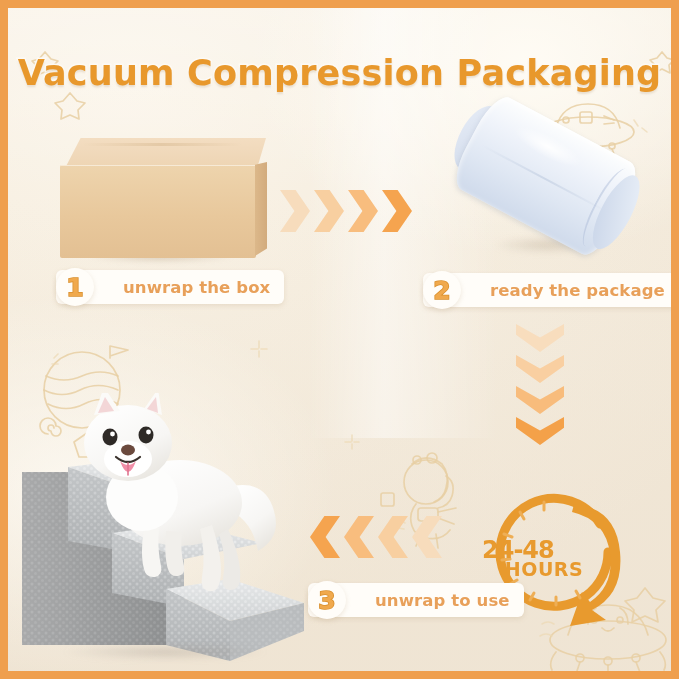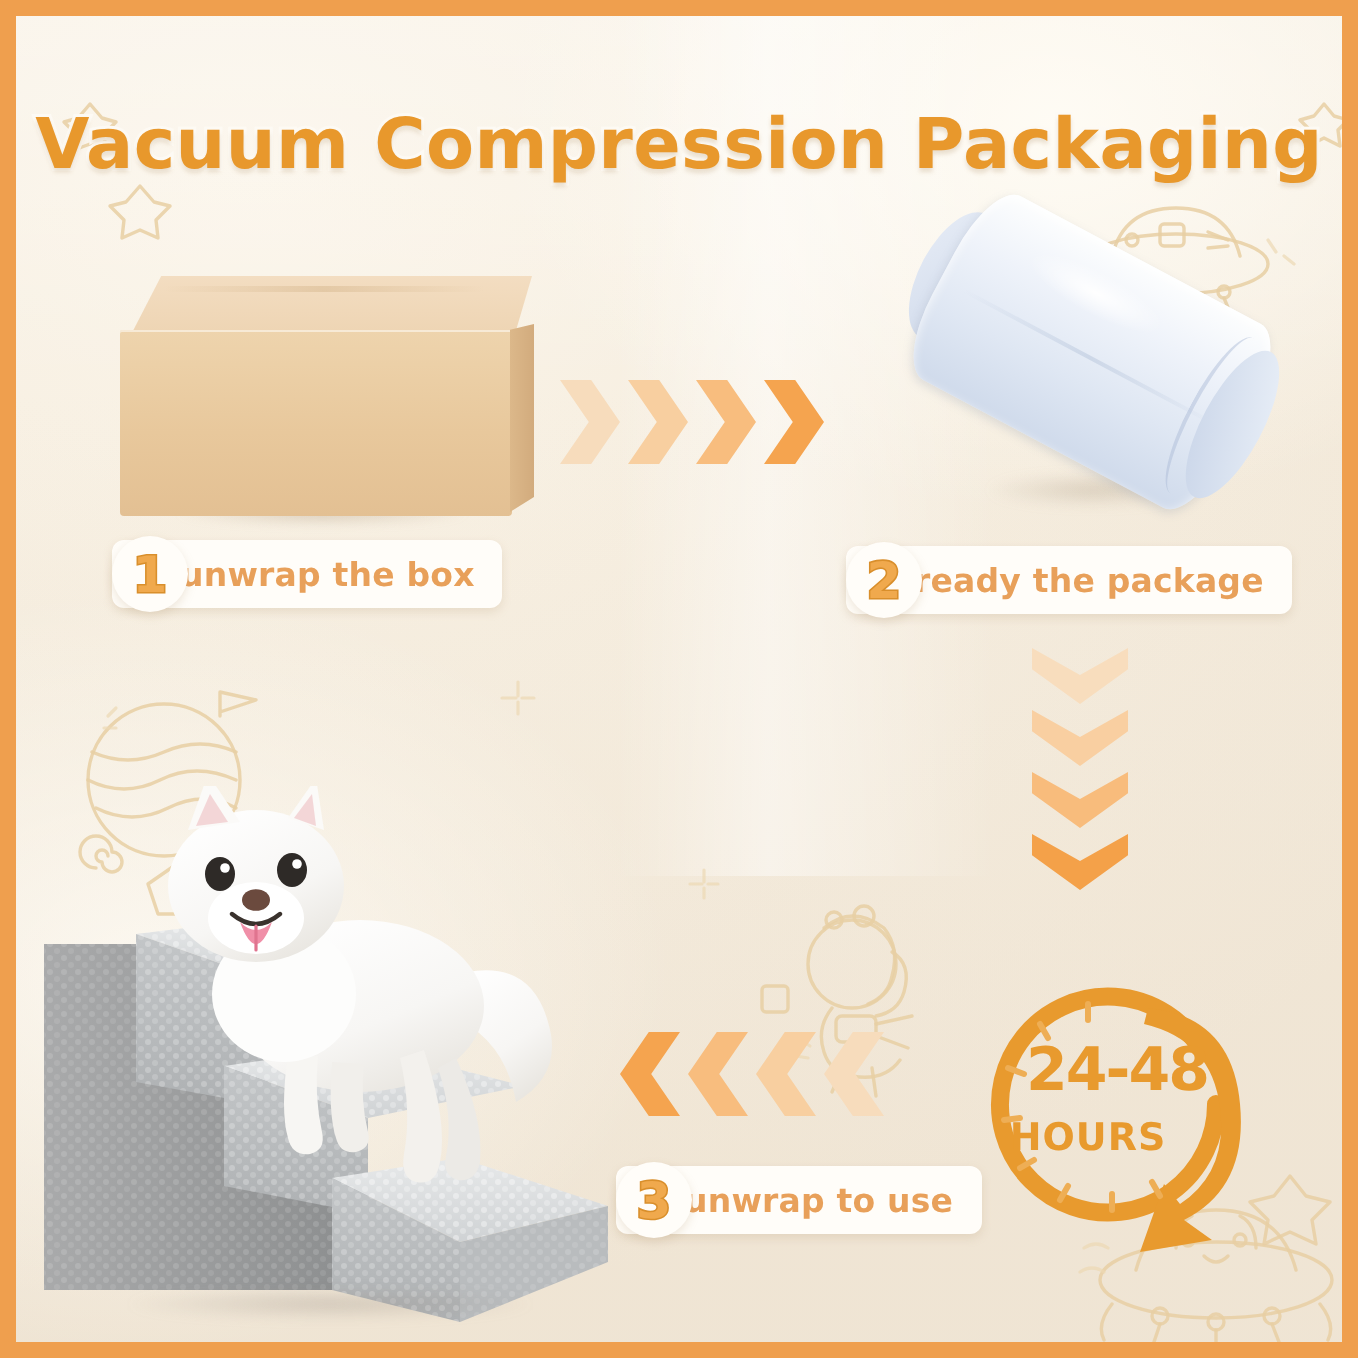--- a/index.html
+++ b/index.html
@@ -185,20 +185,21 @@
     -webkit-text-stroke: 1.6px #d98f2c;
     paint-order: stroke fill;
     line-height: 1;
   }
   .step-text {
     font-size: 16.5px;
     font-weight: 700;
     color: #e8a05a;
     white-space: nowrap;
     letter-spacing: .1px;
+    margin-left: 33px;
   }
   #step-1 { left: 48px; top: 262px; }
   #step-2 { left: 415px; top: 265px; }
   #step-3 { left: 300px; top: 575px; }
 
   
   .chevrons { position: absolute; display: flex; }
   .chev-right { gap: 4px; }
   .chev-left  { gap: 4px; }
   .chev-down  { flex-direction: column; gap: 3px; }
@@ -211,23 +212,23 @@
   .chev-down  .chev { width: 48px; height: 28px;
                       clip-path: polygon(0% 0%, 50% 48%, 100% 0%, 100% 38%, 50% 100%, 0% 38%); }
 
   #arrows-h1 { left: 272px; top: 182px; }
   #arrows-v1 { left: 508px; top: 316px; }
   #arrows-h2 { left: 302px; top: 508px; }
 
   
   .clock { position: absolute; left: 474px; top: 470px; width: 148px; height: 148px; }
   .clock-txt-big {
-    position: absolute; left: 0; right: 26px; top: 40px;
-    text-align: right;
-    font-size: 30px; font-weight: 700; color: #e89a2e;
+    position: absolute; left: 0; right: 26px; top: 58px;
+    text-align: left;
+    font-size: 24px; font-weight: 700; color: #e89a2e;
     letter-spacing: -1px;
   }
   .clock-txt-small {
     position: absolute; left: 0; right: 24px; top: 80px;
     text-align: center;
     font-size: 19px; font-weight: 700; color: #e89a2e;
     letter-spacing: .5px;
   }
 </style>
 </head>

